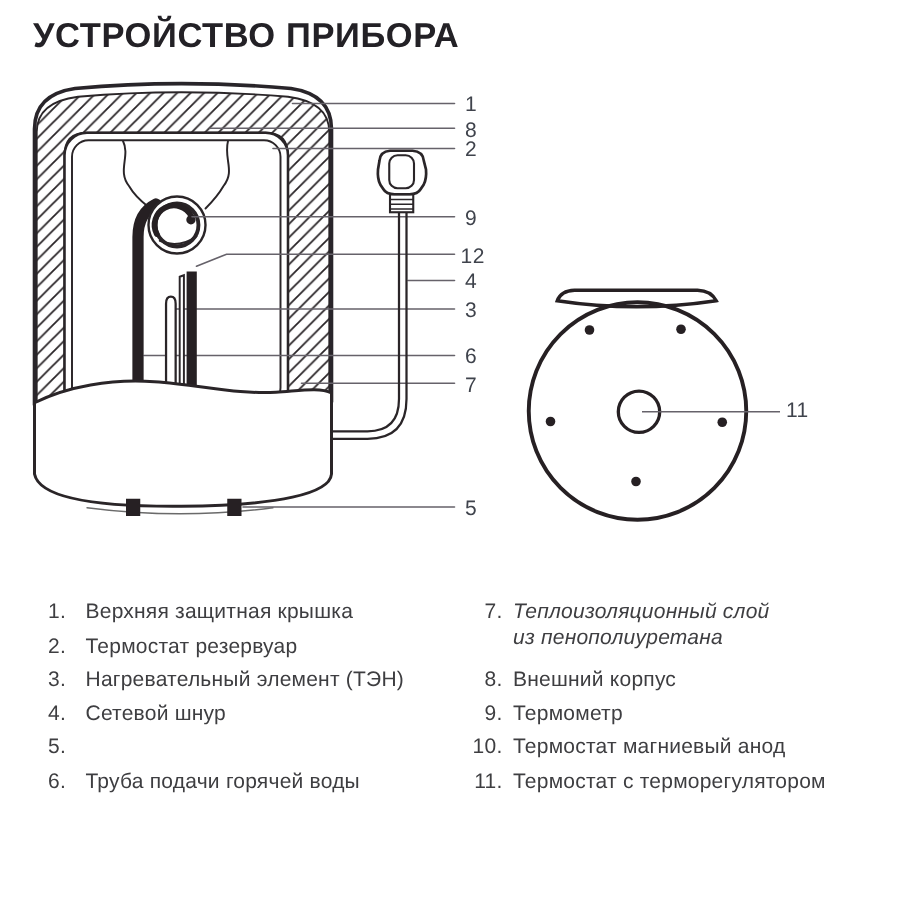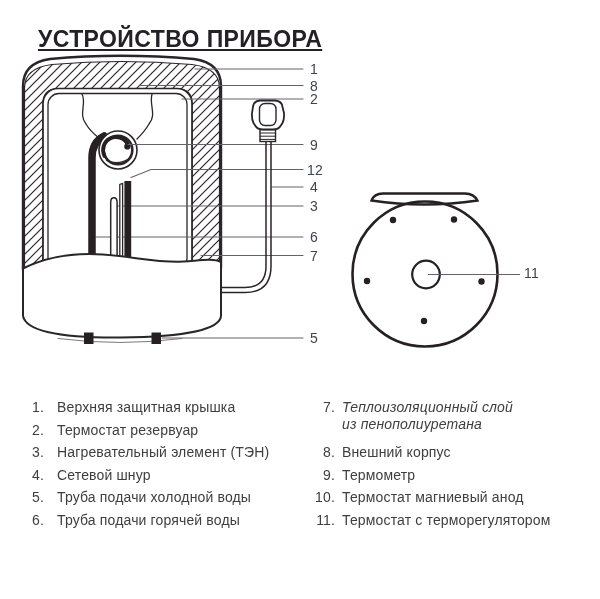--- a/index.html
+++ b/index.html
@@ -1,19 +1,19 @@
 <!DOCTYPE html>
 <html><head>
 <meta charset="utf-8">
 <style>
   html,body{margin:0;padding:0;background:#fff;}
   body{width:600px;height:599px;position:relative;overflow:hidden;
        font-family:"Liberation Sans",sans-serif;}
-  .title{position:absolute;left:22px;top:10px;margin:16px;
-         font-size:23px;font-weight:700;letter-spacing:.4px;color:#232126;text-decoration:underline;}
+  .title{position:absolute;left:22px;top:10px;margin:0;
+         font-size:23px;font-weight:700;letter-spacing:.4px;color:#232126;}
   svg.art{position:absolute;left:0;top:0;}
   .co{position:absolute;font-size:14px;line-height:16px;color:#3f434c;letter-spacing:.3px;}
   .legend{position:absolute;font-size:14px;color:#3e3e41;letter-spacing:.15px;}
   .legend ul{list-style:none;margin:0;padding:0;}
   .legend li{display:flex;margin-bottom:6px;line-height:16.5px;}
   .legend .num{flex:none;text-align:right;}
   .col-left{left:30px;top:399px;width:272px;}
   .col-left .num{width:14px;margin-right:13px;}
   .col-right{left:312px;top:399px;width:284px;}
   .col-right .num{width:23px;margin-right:7px;}
@@ -132,21 +132,20 @@
     <li>
       <span class="num">3.</span>
       <span class="txt">Нагревательный элемент (ТЭН)</span>
       </li>
     <li>
       <span class="num">4.</span>
       <span class="txt">Сетевой шнур</span>
       </li>
     <li>
       <span class="num">5.</span>
-      <span class="txt">Труба подачи холодной воды</span>
       </li>
     <li>
       <span class="num">6.</span>
       <span class="txt">Труба подачи горячей воды</span>
       </li>
   </ul>
 </div>
 
 <div class="legend col-right">
   <ul>

